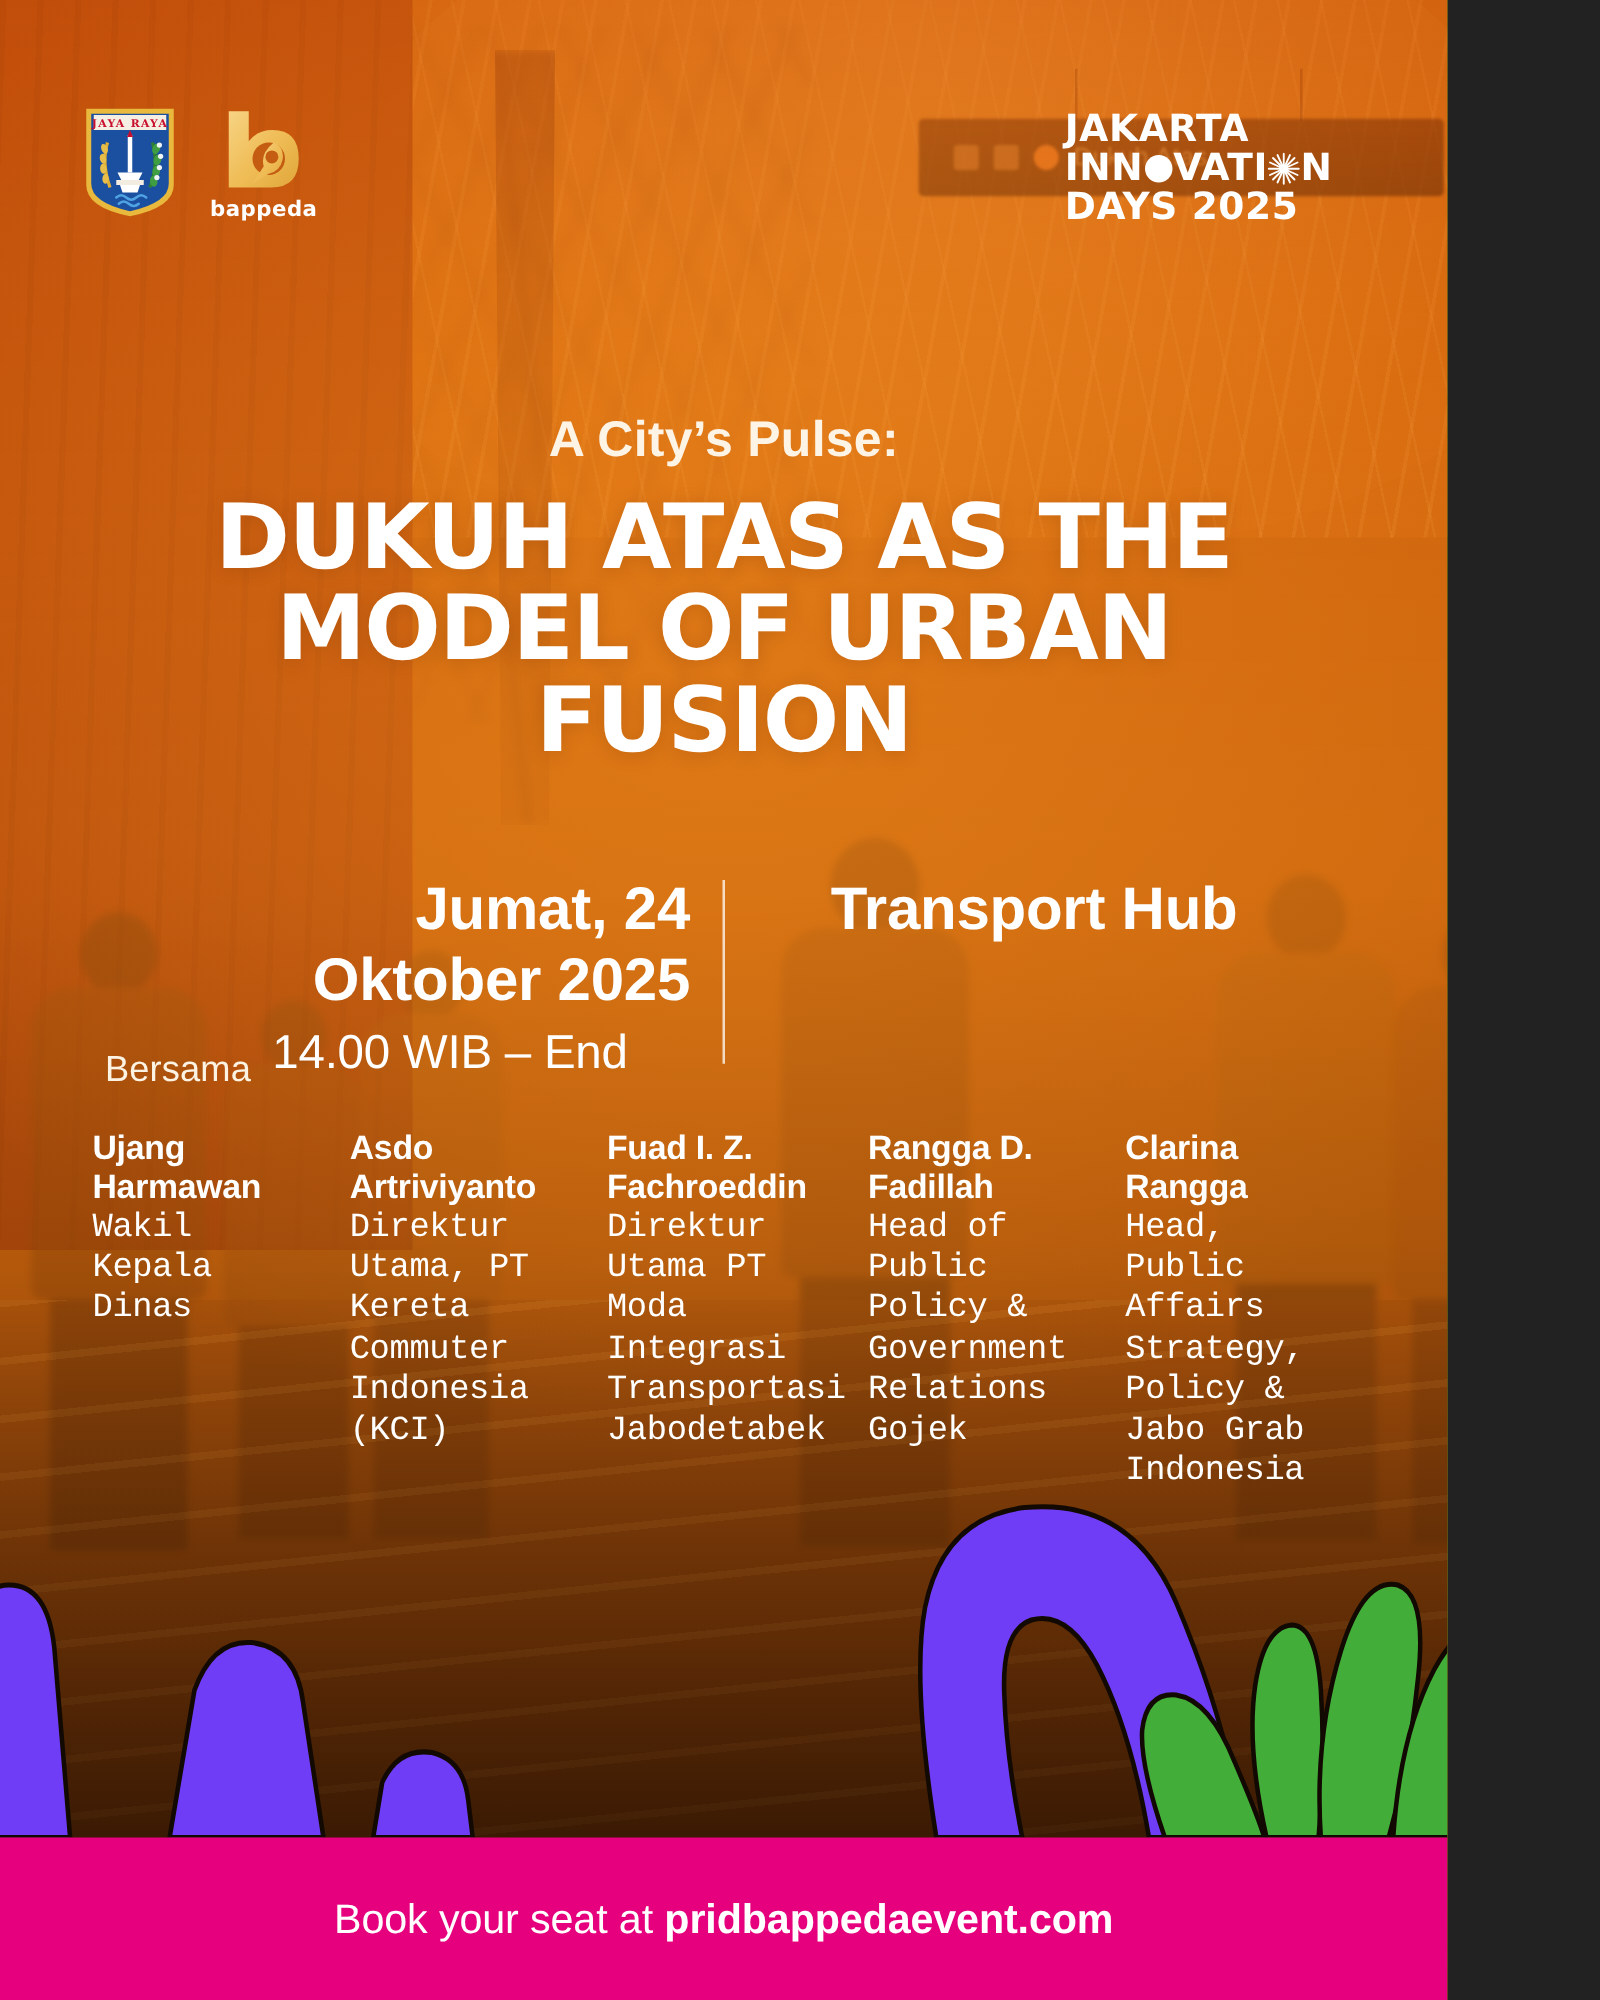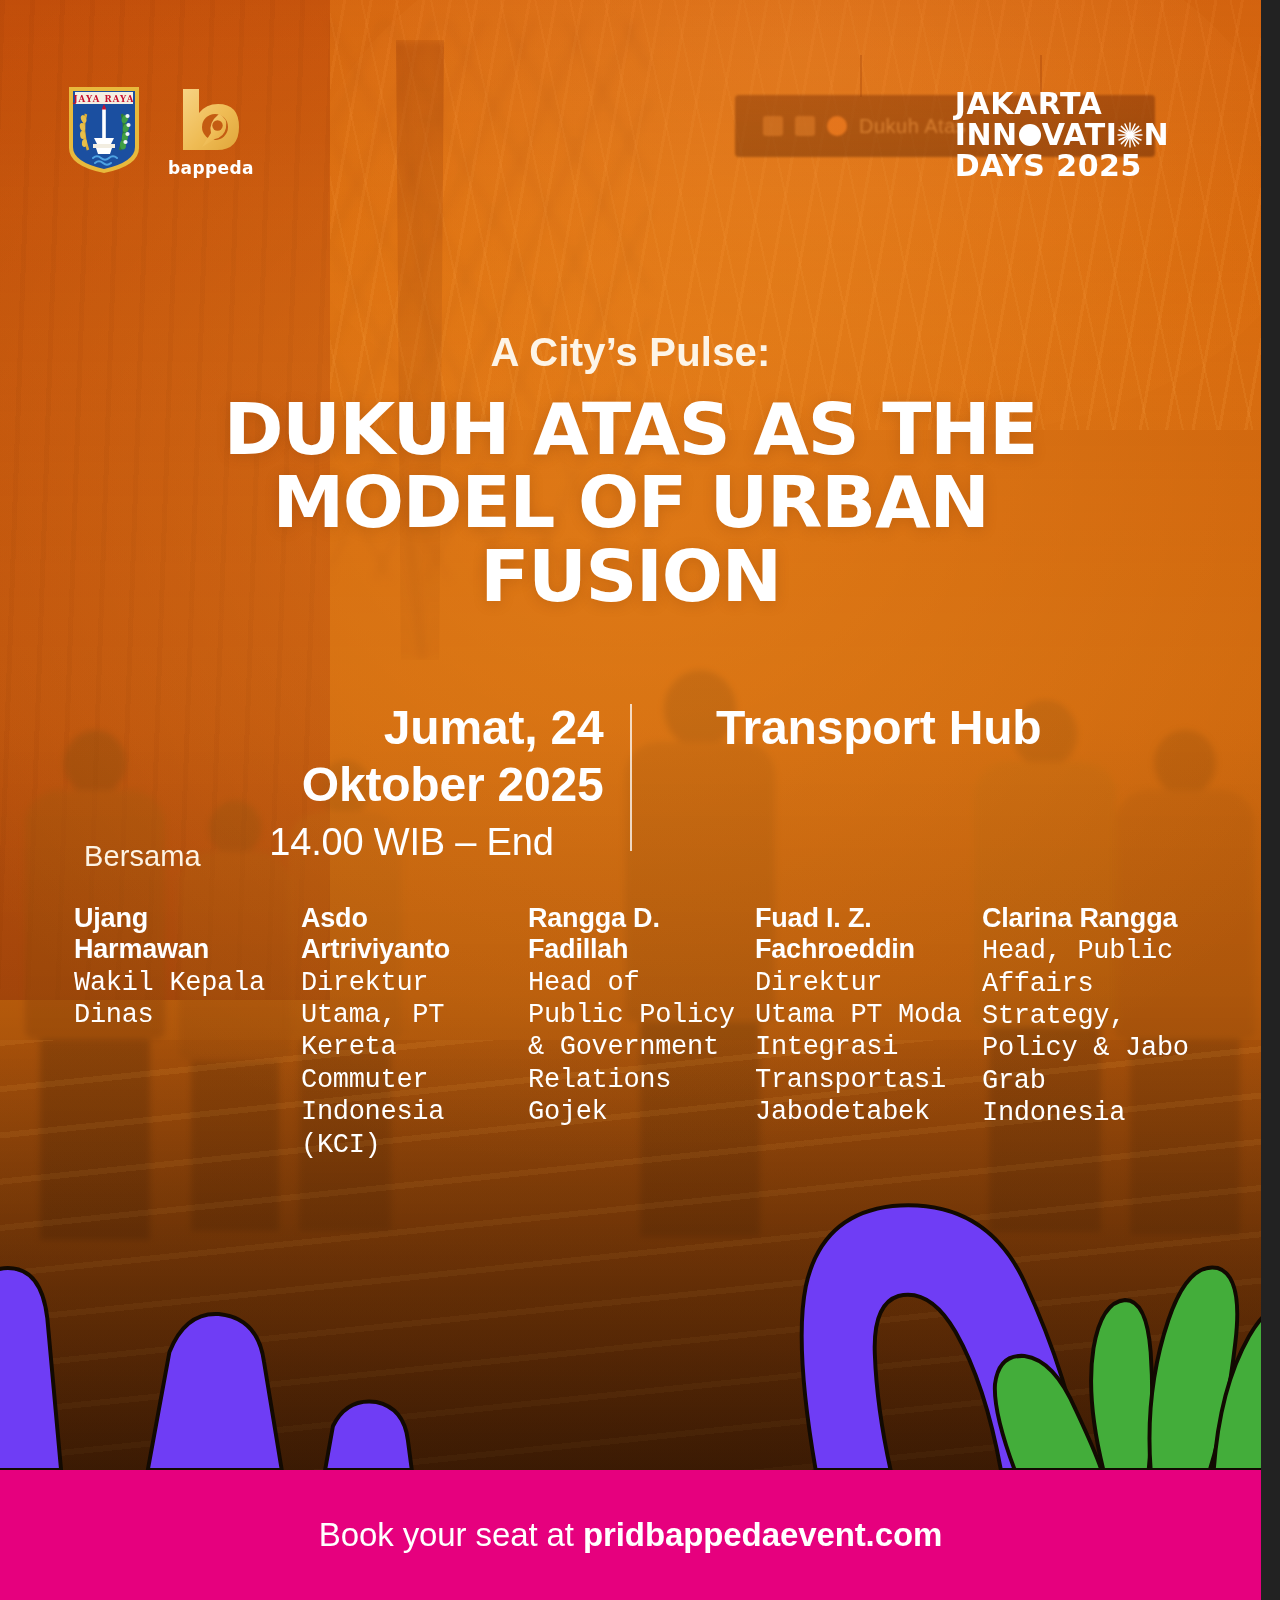--- a/index.html
+++ b/index.html
@@ -5,21 +5,21 @@
 <style>
   * { margin:0; padding:0; box-sizing:border-box; }
   html,body { background:#222; }
   body {
     font-family:"Liberation Sans", sans-serif;
     -webkit-font-smoothing:antialiased;
   }
 
   .poster {
     position:relative;
-    width:1261px;
+    width:1158px;
     height:1600px;
     overflow:hidden;
     background:#4d7c0f;
   }
 
   
   .bg-photo {
     position:absolute; inset:0;
     overflow:hidden;
     background:#D2740F;
@@ -385,26 +385,26 @@
     <div class="speakers">
       <div class="speaker">
         <div class="sp-name">Ujang Harmawan</div>
         <div class="sp-role">Wakil Kepala Dinas</div>
       </div>
       <div class="speaker">
         <div class="sp-name">Asdo Artriviyanto</div>
         <div class="sp-role">Direktur Utama, PT Kereta Commuter Indonesia (KCI)</div>
       </div>
       <div class="speaker">
+        <div class="sp-name">Fuad I. Z. Fachroeddin</div>
+        <div class="sp-role">Direktur Utama PT Moda Integrasi Transportasi Jabodetabek</div>
+      </div>
+      <div class="speaker">
         <div class="sp-name">Rangga D. Fadillah</div>
         <div class="sp-role">Head of Public Policy &amp; Government Relations Gojek</div>
-      </div>
-      <div class="speaker">
-        <div class="sp-name">Fuad I. Z. Fachroeddin</div>
-        <div class="sp-role">Direktur Utama PT Moda Integrasi Transportasi Jabodetabek</div>
       </div>
       <div class="speaker">
         <div class="sp-name">Clarina Rangga</div>
         <div class="sp-role">Head, Public Affairs Strategy, Policy &amp; Jabo Grab Indonesia</div>
       </div>
     </div>
 
     <div class="blobs">
       <svg viewBox="0 0 1280 330" preserveAspectRatio="none">
         <g stroke="#120A02" stroke-width="4" stroke-linejoin="round">

